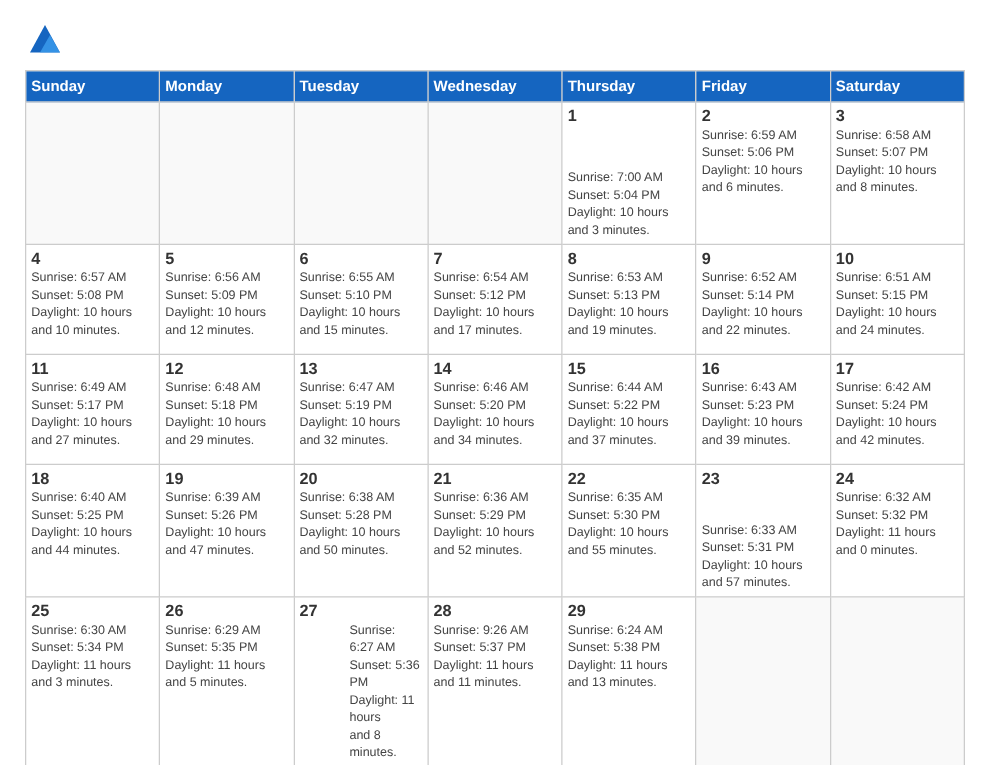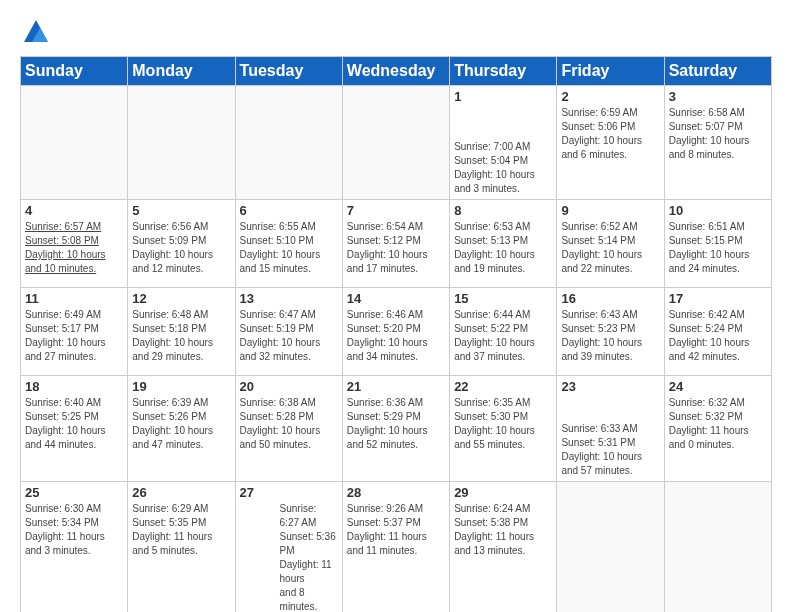--- a/index.html
+++ b/index.html
@@ -58,21 +58,21 @@
       color: #555;
     }
     .calendar {
       width: 100%;
       border-collapse: collapse;
       table-layout: fixed;
     }
     .calendar th {
       background: #1565c0;
       color: #fff;
-      font-size: 16px;
+      font-size: 12px;
       font-weight: bold;
       padding: 5px 4px;
       text-align: left;
       border: 1px solid #ccc;
     }
     .calendar td {
       border: 1px solid #ccc;
       vertical-align: top;
       padding: 3px 4px;
       font-size: 10px;
@@ -153,21 +153,21 @@
             <span class="day-num">3</span>
             <div class="cell-info" style="white-space: pre-line;">Sunrise: 6:58 AM
 Sunset: 5:07 PM
 Daylight: 10 hours
 and 8 minutes.</div>
           </td>
         </tr>
         <tr>
           <td>
             <span class="day-num">4</span>
-            <div class="cell-info" style="white-space: pre-line; text-decoration: underline;">Sunrise: 6:57 AM
+            <div class="cell-info" style="white-space: pre-line;">Sunrise: 6:57 AM
 Sunset: 5:08 PM
 Daylight: 10 hours
 and 10 minutes.</div>
           </td>
           <td>
             <span class="day-num">5</span>
             <div class="cell-info" style="white-space: pre-line;">Sunrise: 6:56 AM
 Sunset: 5:09 PM
 Daylight: 10 hours
 and 12 minutes.</div>

